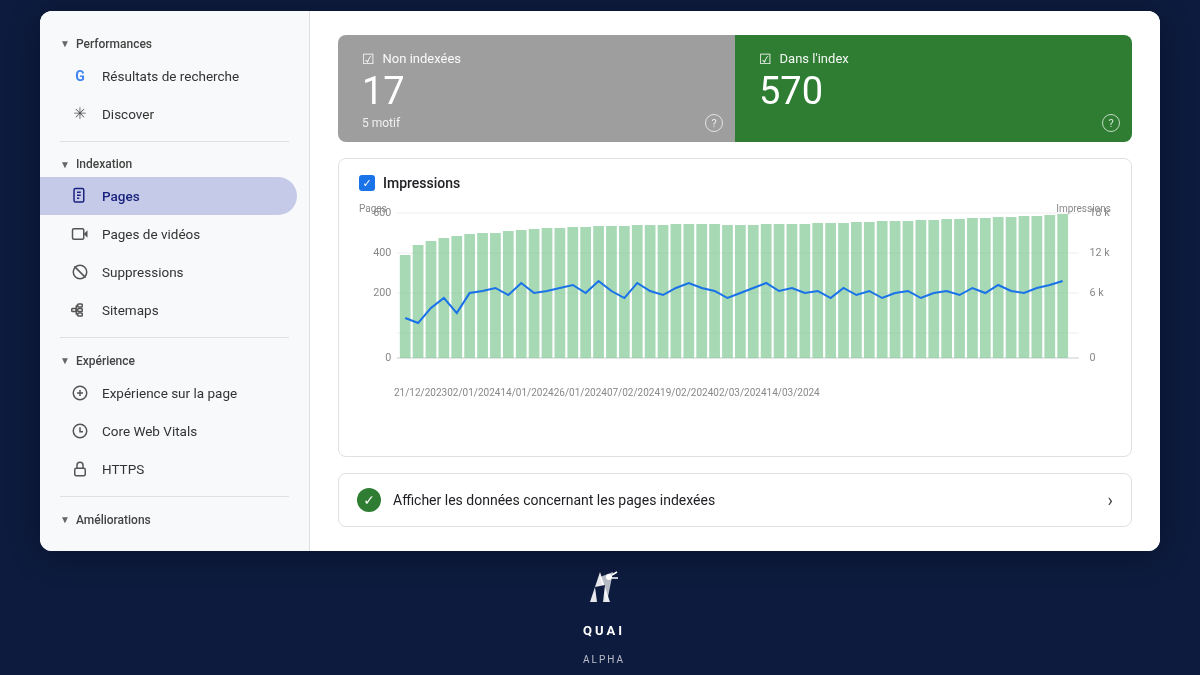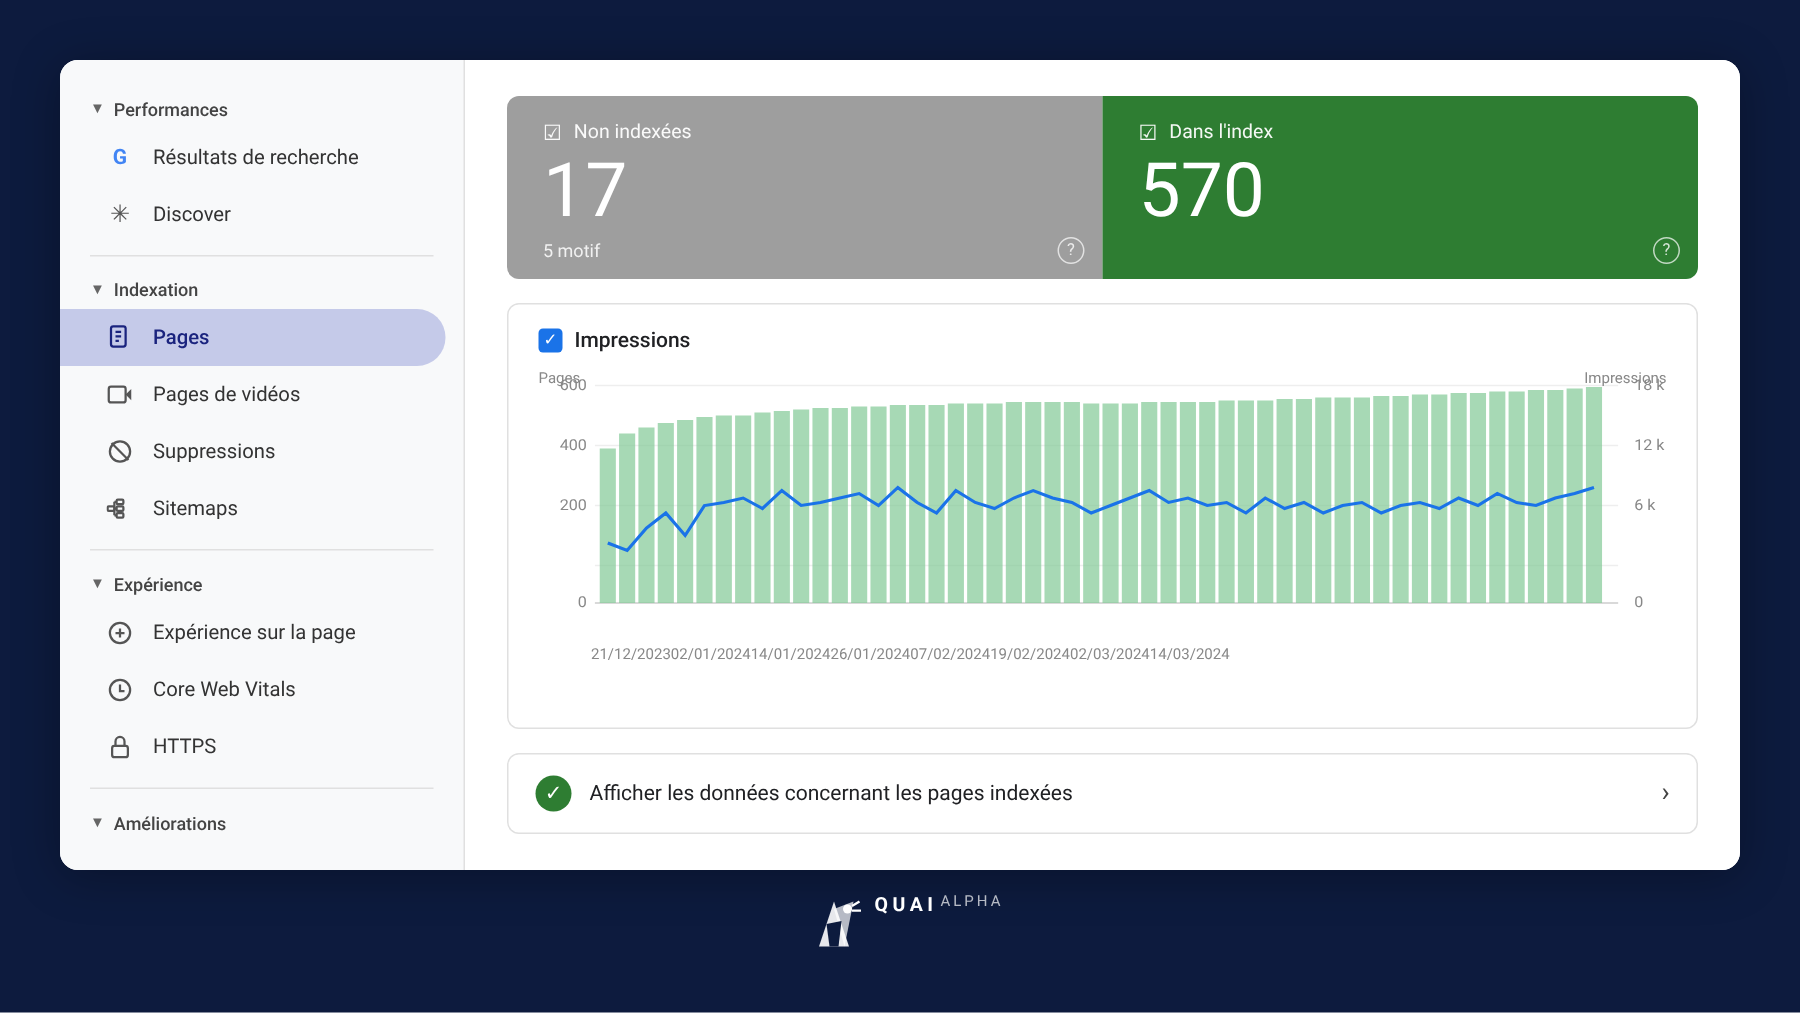--- a/index.html
+++ b/index.html
@@ -117,21 +117,21 @@
     .card-title {
       display: flex;
       align-items: center;
       gap: 8px;
       font-size: 13px;
       font-weight: 400;
       opacity: 0.95;
       margin-bottom: 4px;
     }
     .card-number {
-      font-size: 50px;
+      font-size: 38px;
       font-weight: 400;
       line-height: 1.1;
     }
     .card-subtitle {
       font-size: 12px;
       opacity: 0.85;
       margin-top: 4px;
     }
     .card-help {
       position: absolute;
@@ -237,24 +237,24 @@
       font-size: 14px;
       color: #202124;
     }
     .chevron-right {
       color: #444;
       font-size: 18px;
     }
     
     .footer-logo {
       display: flex;
-      flex-direction: row;
-      align-items: flex-start;
+      flex-direction: column;
+      align-items: flex-end;
       margin-top: 16px;
-      gap: 2px;
+      gap: 16px;
     }
     .footer-logo-text {
       font-size: 13px;
       color: #fff;
       letter-spacing: 3px;
       font-weight: 700;
     }
     .footer-logo-sub {
       font-size: 10px;
       color: rgba(255,255,255,0.7);

